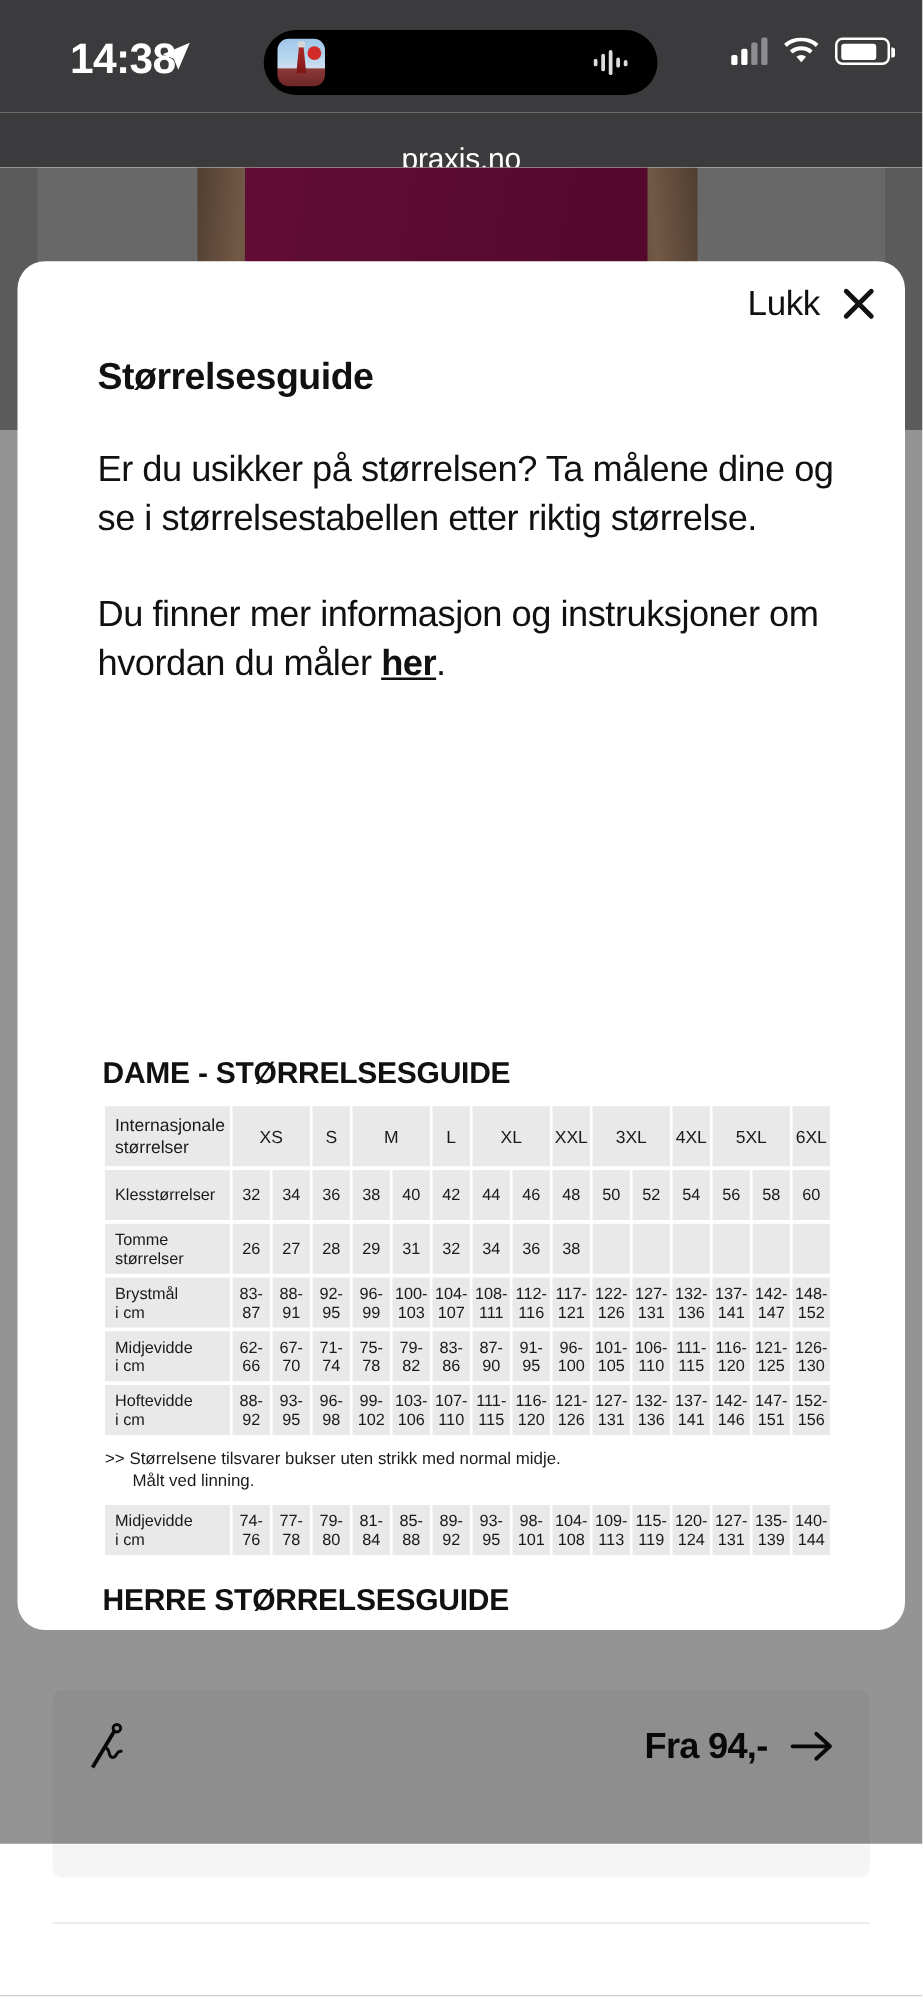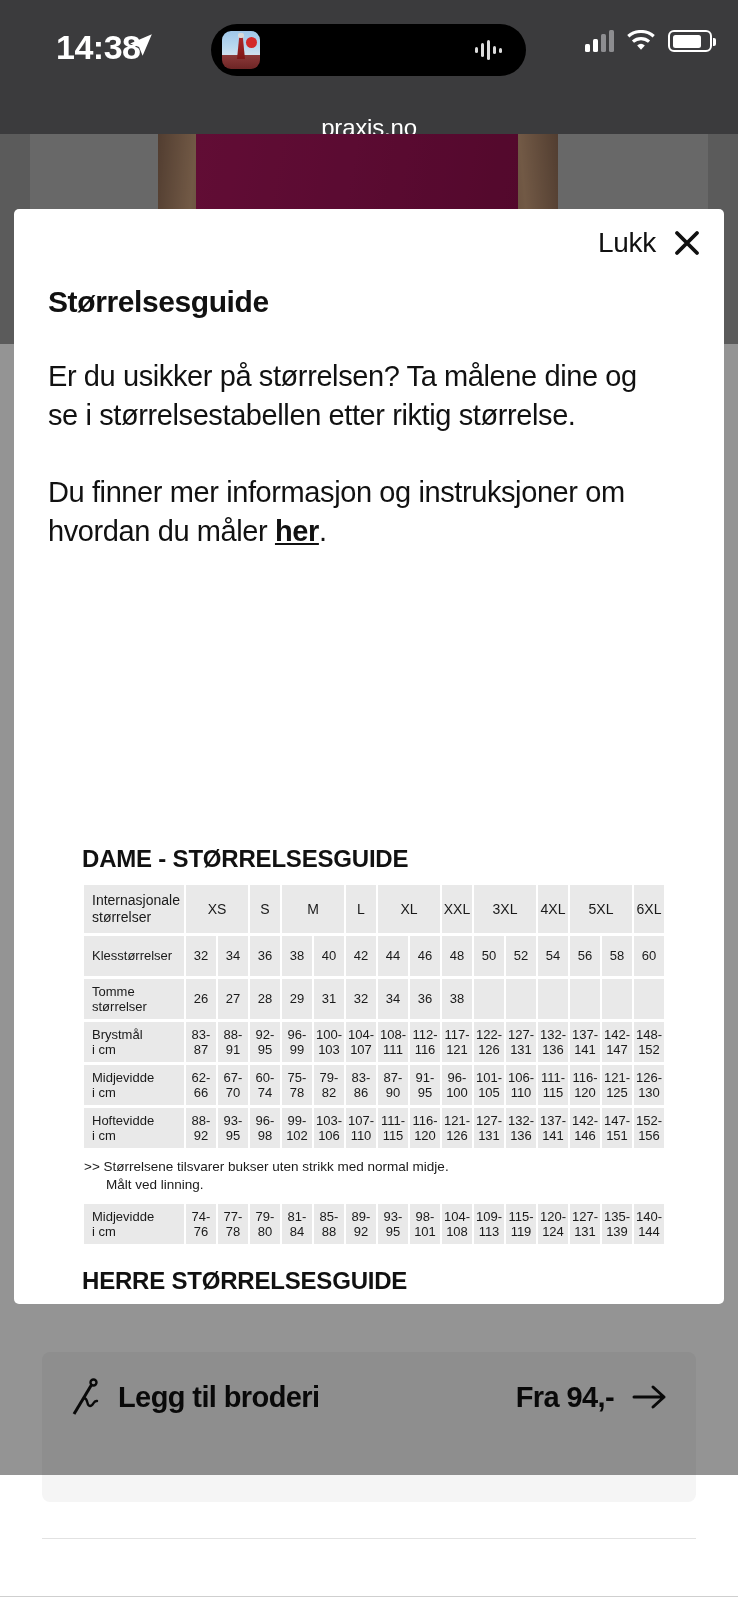--- a/index.html
+++ b/index.html
@@ -113,28 +113,28 @@
   
   .dim{
     position:absolute; top:134px; left:0; width:738px; height:1341px;
     background:rgba(0,0,0,0.42);
     z-index:5;
   }
 
   
   .sheet{
     position:absolute; left:14px; top:209px; width:710px; height:1095px;
-    background:#ffffff; border-radius:5px; overflow:hidden; z-index:10;
+    background:#ffffff; border-radius:22px; overflow:hidden; z-index:10;
   }
   .sheet-close{
     position:absolute; right:22px; top:18px;
     display:flex; align-items:center; gap:16px;
   }
   .sheet-close .lbl{ font-size:28px; color:#111111; letter-spacing:-0.3px; }
-  .sheet-body{ position:absolute; left:34px; top:76px; width:620px; }
+  .sheet-body{ position:absolute; left:64px; top:76px; width:620px; }
   .sheet-title{
     font-size:30px; font-weight:700; color:#111111; letter-spacing:-0.4px;
   }
   .para{
     font-size:29px; color:#111111; line-height:1.35; letter-spacing:-0.4px;
     margin-top:38px;
   }
   .para a{ color:#111111; font-weight:700; text-decoration:underline; }
 
   
@@ -226,21 +226,20 @@
   <div class="embroidery-card">
     <div class="embroidery-row">
       <div class="emb-left">
         <span>
           <svg width="34" height="38" viewBox="0 0 34 38">
             <path d="M4 36 L22 6" stroke="#111" stroke-width="3" fill="none"></path>
             <circle cx="23.5" cy="4.5" r="3" stroke="#111" stroke-width="2.4" fill="none"></circle>
             <path d="M14 20c5 1 2 8 6 8s3-6 7-5" stroke="#111" stroke-width="2.4" fill="none" stroke-linecap="round"></path>
           </svg>
         </span>
-        <span class="emb-label">Legg til broderi</span>
       </div>
       <div class="emb-right">
         <span class="emb-price">Fra 94,-</span>
         <span>
           <svg width="36" height="28" viewBox="0 0 36 28">
             <path d="M2 14h30M21 4l11 10-11 10" stroke="#111" stroke-width="3" fill="none" stroke-linecap="round" stroke-linejoin="round"></path>
           </svg>
         </span>
       </div>
     </div>
@@ -362,21 +361,21 @@
             <td style="white-space: pre-line;">148-
 152</td>
           </tr>
           <tr>
             <td class="lbl" style="white-space: pre-line;">Midjevidde
 i cm</td>
             <td style="white-space: pre-line;">62-
 66</td>
             <td style="white-space: pre-line;">67-
 70</td>
-            <td style="white-space: pre-line;">60-
+            <td style="white-space: pre-line;">71-
 74</td>
             <td style="white-space: pre-line;">75-
 78</td>
             <td style="white-space: pre-line;">79-
 82</td>
             <td style="white-space: pre-line;">83-
 86</td>
             <td style="white-space: pre-line;">87-
 90</td>
             <td style="white-space: pre-line; margin-left: 41px;">91-

